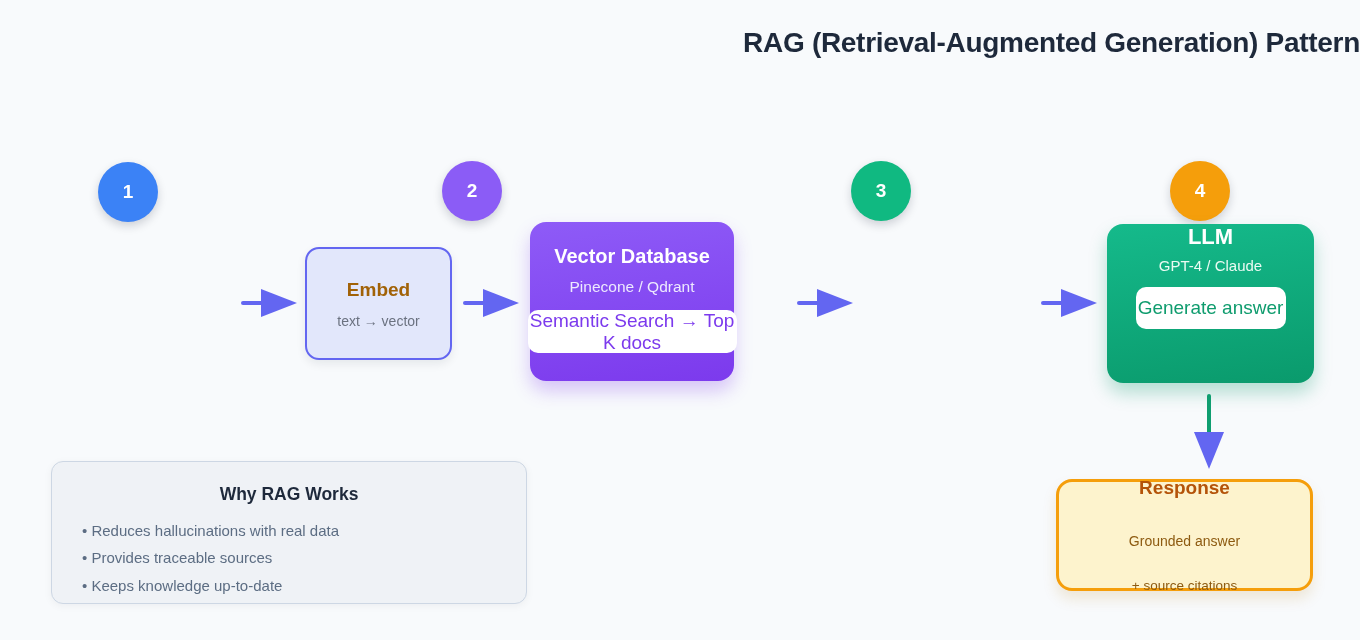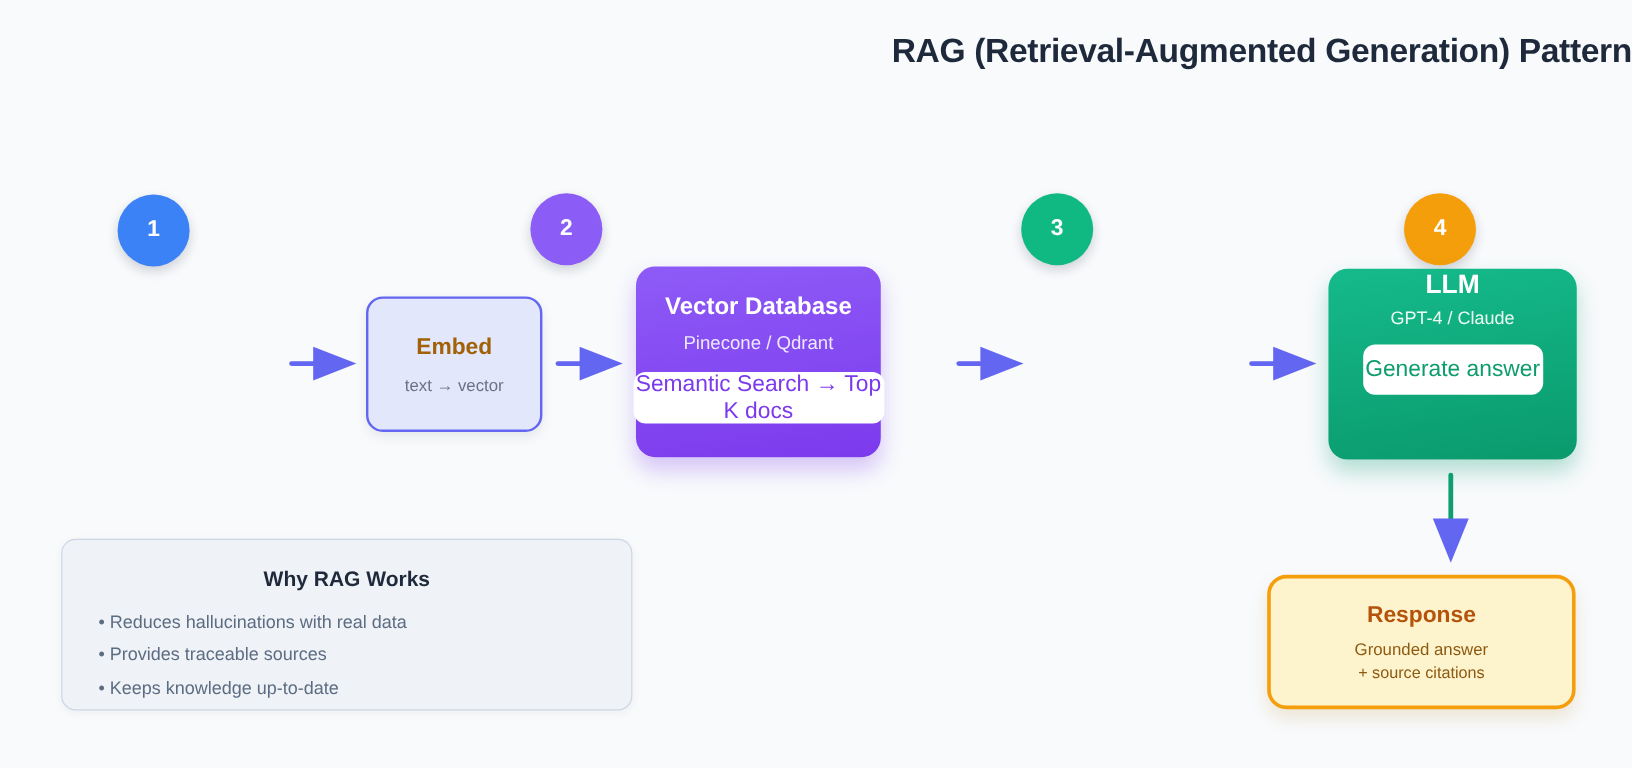--- a/index.html
+++ b/index.html
@@ -97,20 +97,21 @@
     font-size: 19px;
   }
   .node-vdb .pill { margin-top: 14px; width: 209px; height: 43px; color: #7c3aed; }
   .node-llm .pill { margin-top: 13px; width: 150px; height: 42px; color: #0f9c6e; }
   .node-resp {
     left: 1056px; top: 479px; width: 257px; height: 112px;
     border-radius: 16px;
     background: #fdf3cd;
     border: 3px solid #f59e0b;
     box-shadow: 0 8px 14px rgba(180,120,10,.15);
+    gap: 25px;
   }
   .node-resp .node-title { color: #b45309; font-size: 19px; font-weight: 700; }
   .node-resp .node-sub1  { color: #8d5a10; font-size: 14px; margin-top: 9px; }
   .node-resp .node-sub2  { color: #8d5a10; font-size: 13.5px; margin-top: 4px; }
   
   .arrow-h { position: absolute; width: 56px; height: 28px; top: 289px; }
   .a1 { left: 241px; }
   .a2 { left: 463px; }
   .a3 { left: 797px; }
   .a4 { left: 1041px; }
@@ -136,21 +137,21 @@
   .arrow-v .vhead {
     position: absolute; left: 0; top: 38px;
     width: 0; height: 0;
     border-left: 15px solid transparent;
     border-right: 15px solid transparent;
     border-top: 37px solid #6366f1;
   }
   
   .info {
     position: absolute;
-    left: 51px; top: 449px; width: 476px; height: 143px;
+    left: 51px; top: 461px; width: 476px; height: 143px;
     background: #eff2f6;
     border: 1.5px solid #cdd7e4;
     border-radius: 12px;
     box-shadow: 0 2px 8px rgba(15,23,42,.05);
     padding: 22px 30px 0 30px;
   }
   .info-title {
     text-align: center;
     font-size: 17.5px; font-weight: 700;
     color: #1e293b;

